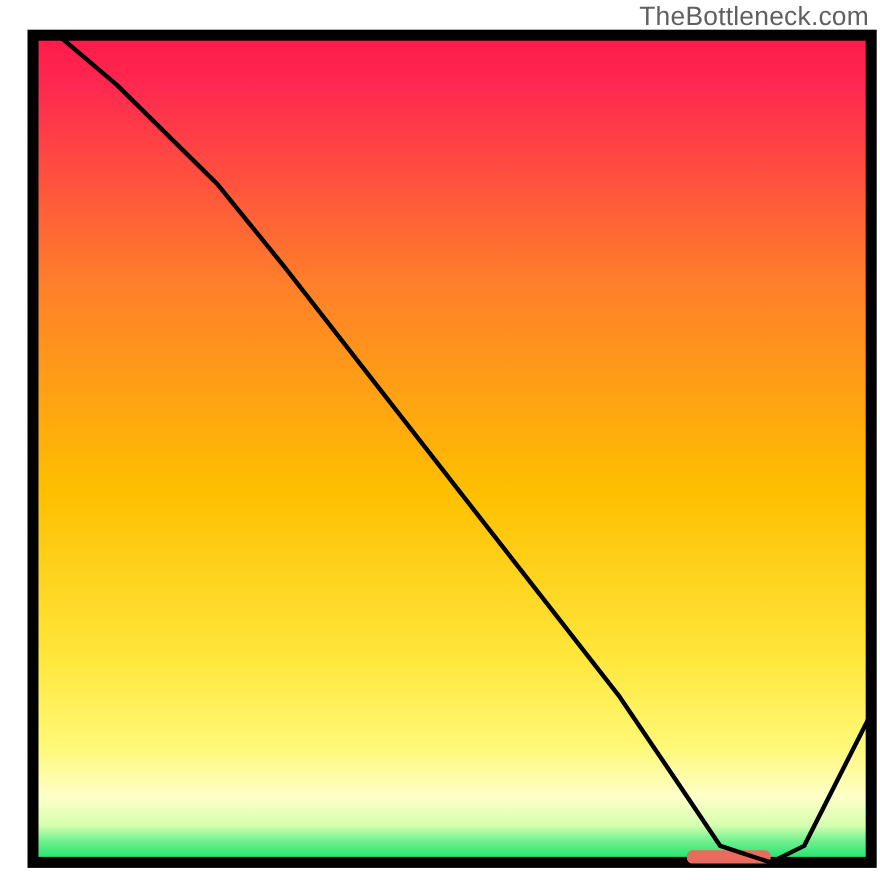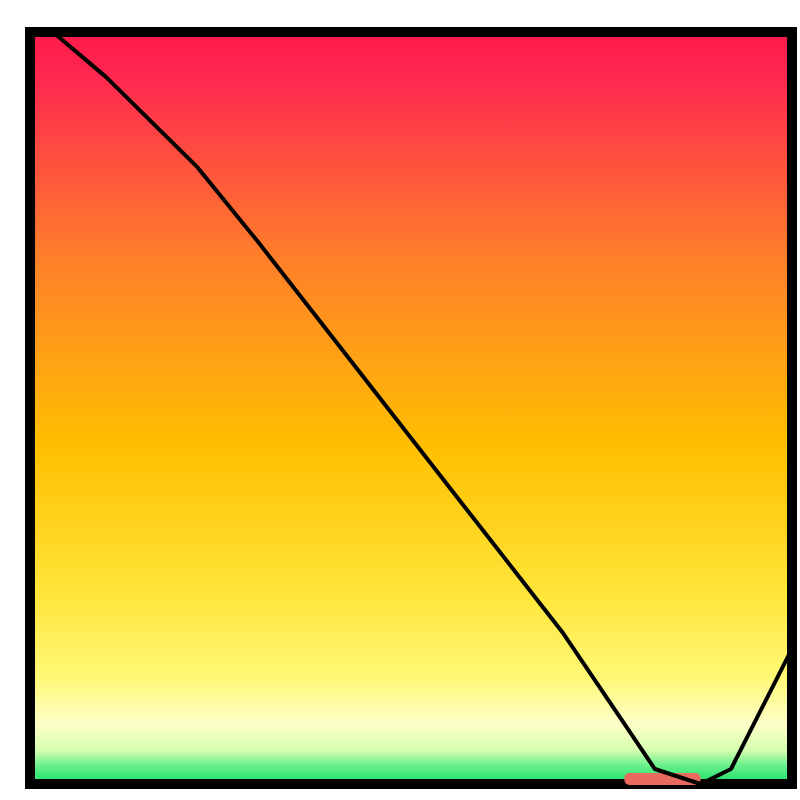--- a/index.html
+++ b/index.html
@@ -30,20 +30,21 @@
     color: #5f5f5f;
     letter-spacing: 0.2px;
     user-select: none;
   }
 </style>
 </head>
 <body>
 
 <div class="canvas-wrap">
 
+  <div class="watermark">TheBottleneck.com</div>
 
   <svg id="chart-svg" width="800" height="800" viewBox="0 0 800 800">
     <defs>
 
       <linearGradient id="bg-grad" x1="0" y1="0" x2="0" y2="1">
         <stop offset="0" stop-color="#ff1a4a"></stop>
         <stop offset="0.06" stop-color="#ff2850"></stop>
         <stop offset="0.30" stop-color="#ff7f2a"></stop>
         <stop offset="0.55" stop-color="#ffbf00"></stop>
         <stop offset="0.75" stop-color="#ffe63a"></stop>

